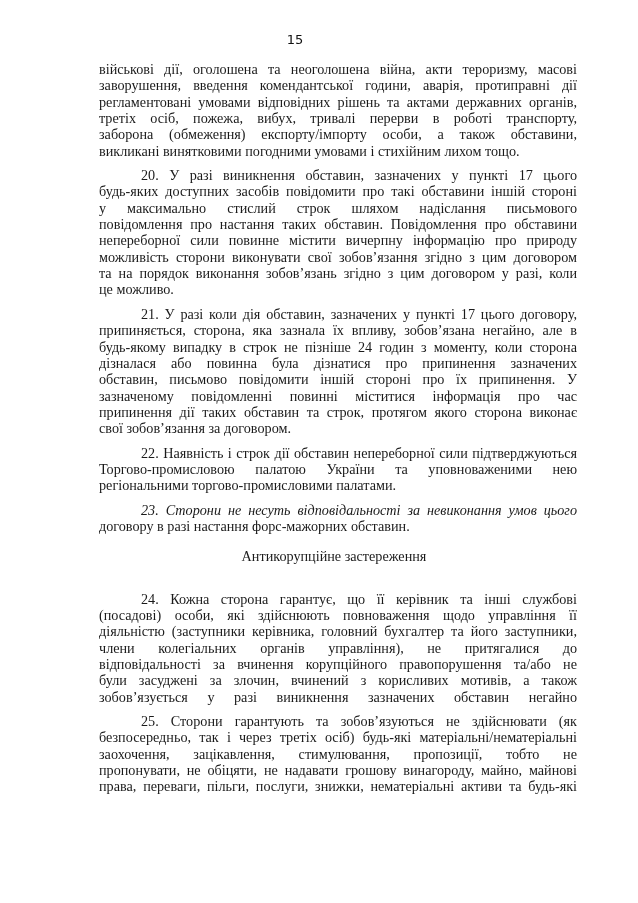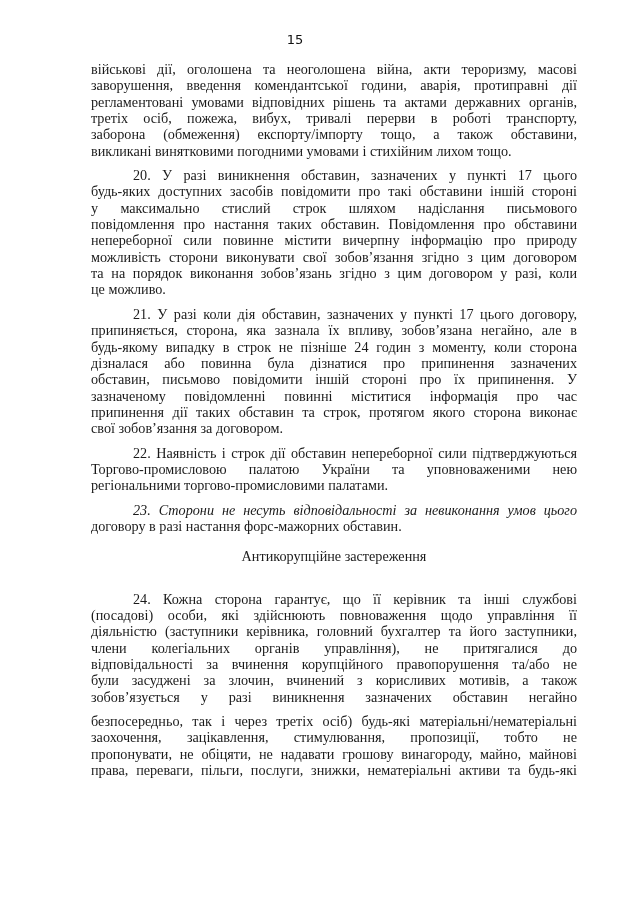--- a/index.html
+++ b/index.html
@@ -8,37 +8,37 @@
     position: absolute; top: 32px; left: 0; width: 590px; text-align: center;
     font-family: "DejaVu Sans", sans-serif; font-size: 13px; color: #111;
   }
   .content {
     position: absolute; top: 61px; left: 91px; width: 486px;
     font-family: "Liberation Serif", serif; font-size: 14.2px; line-height: 16.35px;
     color: #1a1a1a;
   }
   .para { margin: 0 0 8px 0; text-align: justify; text-align-last: left; hyphens: none; }
   .para.indent { text-indent: 42px; }
-  .para .line { display: block; text-align: justify; text-align-last: justify; white-space: normal; }
+  .para .line { display: block; text-align: justify; text-align-last: justify; white-space: normal; margin-left: 8px; }
   .para .line.last { text-align-last: left; }
   .heading { text-align: center; margin: 14px 0 26px 0; }
 </style>
 </head>
 <body>
 
 <div class="page-number">15</div>
 
 <div class="content">
   <div id="paras-before">
       <div class="para">
         <span class="line">військові дії, оголошена та неоголошена війна, акти тероризму, масові</span>
         <span class="line">заворушення, введення комендантської години, аварія, протиправні дії</span>
         <span class="line">регламентовані умовами відповідних рішень та актами державних органів,</span>
         <span class="line">третіх осіб, пожежа, вибух, тривалі перерви в роботі транспорту,</span>
-        <span class="line">заборона (обмеження) експорту/імпорту тощо, а також обставини,</span>
+        <span class="line">заборона (обмеження) експорту/імпорту особи, а також обставини,</span>
         <span class="line last">викликані винятковими погодними умовами і стихійним лихом тощо.</span>
       </div>
       <div class="para indent" style="text-indent: 0px;">
         <span class="line" style="text-indent: 42px;">20. У разі виникнення обставин, зазначених у пункті 17 цього</span>
         <span class="line">будь-яких доступних засобів повідомити про такі обставини іншій стороні</span>
         <span class="line">у максимально стислий строк шляхом надіслання письмового</span>
         <span class="line">повідомлення про настання таких обставин. Повідомлення про обставини</span>
         <span class="line">непереборної сили повинне містити вичерпну інформацію про природу</span>
         <span class="line">можливість сторони виконувати свої зобов’язання згідно з цим договором</span>
         <span class="line">та на порядок виконання зобов’язань згідно з цим договором у разі, коли</span>
@@ -69,19 +69,20 @@
       <div class="para indent" style="text-indent: 0px;">
         <span class="line" style="text-indent: 42px;">24. Кожна сторона гарантує, що її керівник та інші службові</span>
         <span class="line">(посадові) особи, які здійснюють повноваження щодо управління її</span>
         <span class="line">діяльністю (заступники керівника, головний бухгалтер та його заступники,</span>
         <span class="line">члени колегіальних органів управління), не притягалися до</span>
         <span class="line">відповідальності за вчинення корупційного правопорушення та/або не</span>
         <span class="line">були засуджені за злочин, вчинений з корисливих мотивів, а також</span>
         <span class="line">зобов’язується у разі виникнення зазначених обставин негайно</span>
       </div>
       <div class="para indent" style="text-indent: 0px;">
+        <span class="line" style="text-indent: 42px;">25. Сторони гарантують та зобов’язуються не здійснювати (як</span>
         <span class="line">безпосередньо, так і через третіх осіб) будь-які матеріальні/нематеріальні</span>
         <span class="line">заохочення, зацікавлення, стимулювання, пропозиції, тобто не</span>
         <span class="line">пропонувати, не обіцяти, не надавати грошову винагороду, майно, майнові</span>
         <span class="line">права, переваги, пільги, послуги, знижки, нематеріальні активи та будь-які</span>
       </div>
     </div>
 </div>
 
 </body></html>

